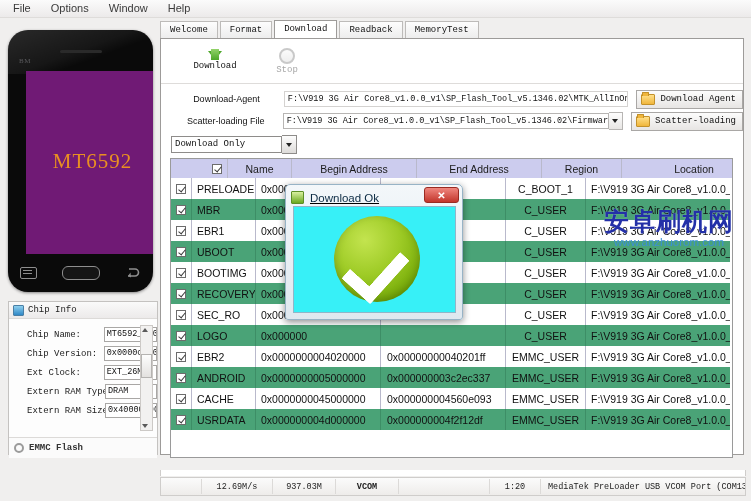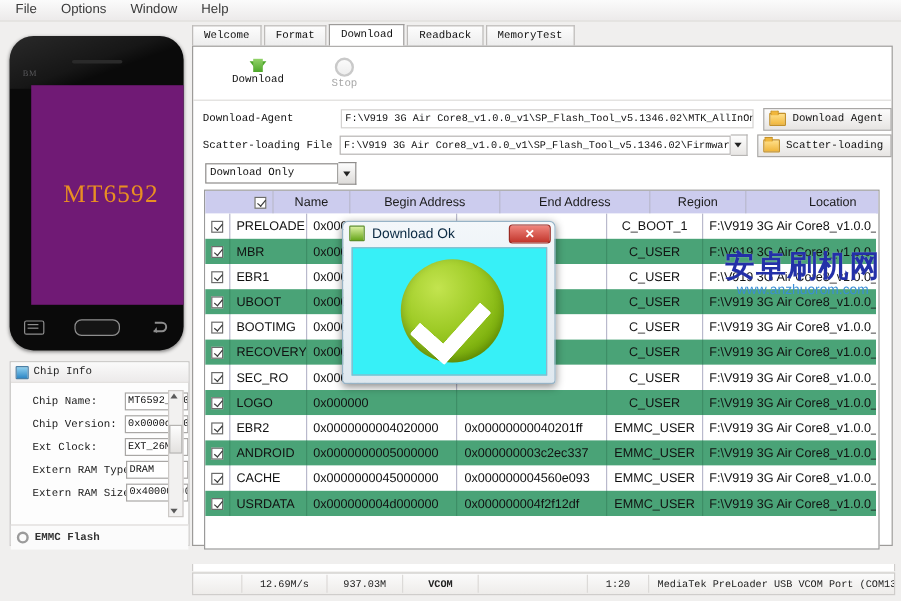--- a/index.html
+++ b/index.html
@@ -179,22 +179,22 @@
     border:2px solid #c9c9c9;margin:0 auto;
     background:linear-gradient(#fbfbfb,#eeeeee);
     box-sizing:border-box;
   }
 
   
   .file-row{
     display:flex;align-items:center;height:22px;padding-left:8px;
   }
   .file-label{
-    font-family:Liberation Mono, monospace;font-size:9px;color:#111;
-    width:118px;white-space:nowrap;
+    font-family:Liberation Sans, sans-serif;font-size:9px;color:#111;
+    width:118px;white-space:nowrap;text-align:center;
   }
   .file-input{
     height:14px;line-height:14px;
     font-family:"Liberation Mono", monospace;font-size:8.5px;color:#111;
     background:#fff;border:1px solid #b7b5b3;
     padding:0 3px;overflow:hidden;white-space:nowrap;
   }
   #da-input{width:346px;border-color:#d4d2d0;}
   #scatter-input{width:330px;}
   .combo-arrow{
@@ -292,22 +292,23 @@
   
   #dialog{
     position:absolute;left:285px;top:184px;width:176px;height:134px;
     background:linear-gradient(#f3f7fa,#dfe8ef);
     border:1px solid #97b3c6;
     border-radius:5px 5px 3px 3px;
     box-shadow:0 2px 7px rgba(0,0,0,.45);
     z-index:40;
   }
   #dlg-title{
-    height:19px;display:flex;align-items:center;padding-left:5px;
+    height:19px;display:flex;align-items:flex-end;padding-left:5px;
     position:relative;
+    text-decoration:underline;
   }
   .dlg-icon{
     width:11px;height:11px;background:linear-gradient(#d9f0a0,#6aa81e);
     border:1px solid #5d8f26;border-radius:1px;margin-right:6px;
   }
   #dlg-title-text{
     font-family:"Liberation Sans", sans-serif;font-size:11.5px;color:#0b2a43;
   }
   #dlg-close{
     position:absolute;right:3px;top:2px;width:33px;height:14px;

